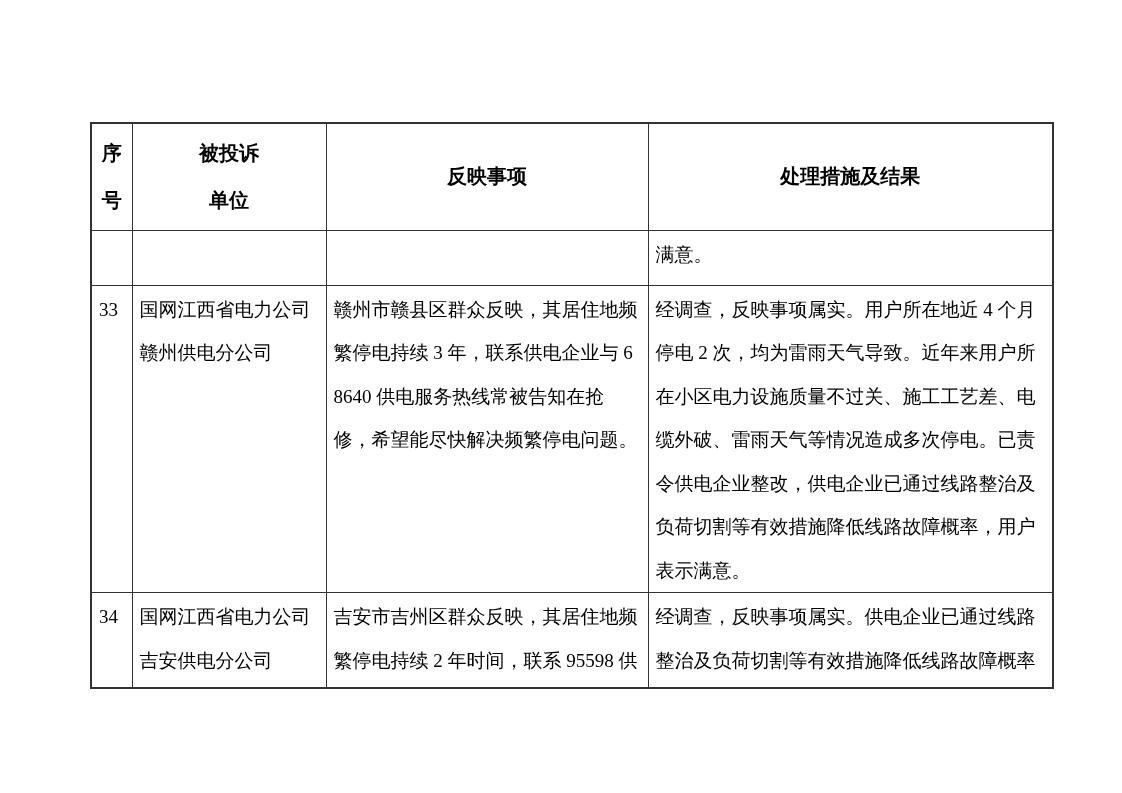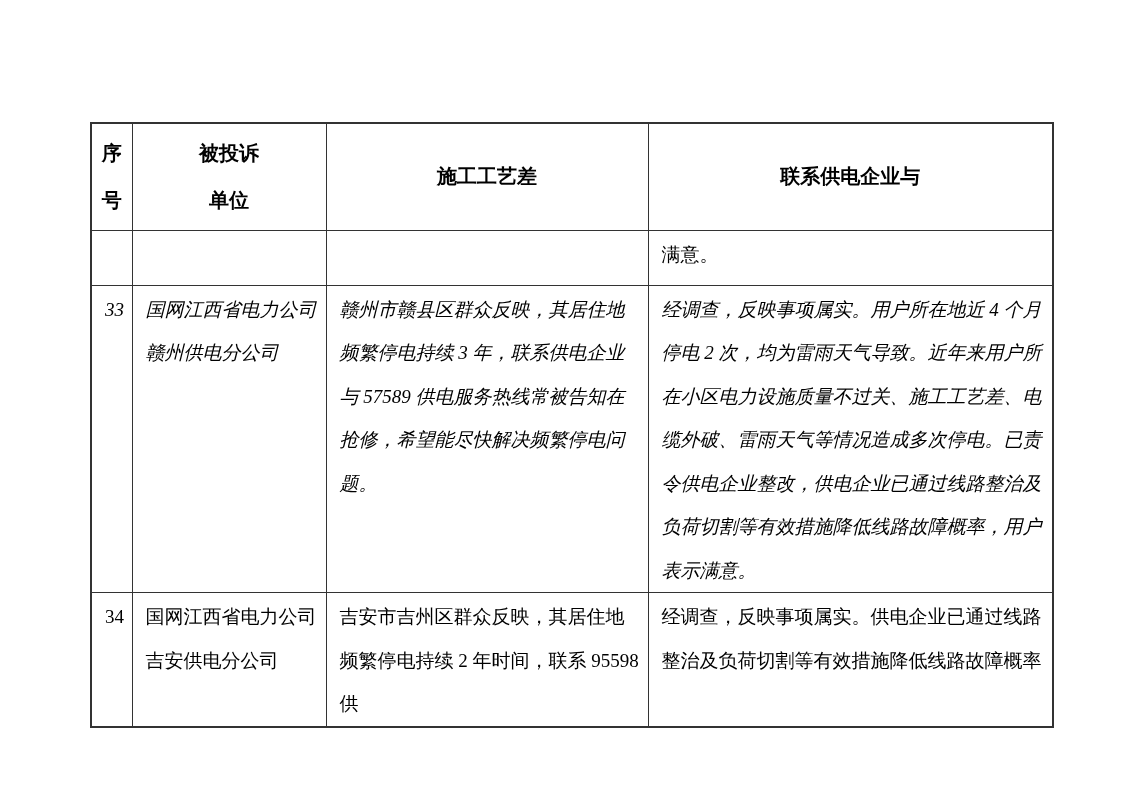--- a/index.html
+++ b/index.html
@@ -37,71 +37,71 @@
     vertical-align: middle;
     line-height: 47px;
     white-space: pre-line;
     padding: 0 4px;
   }
   table.doc-table td {
     font-size: 19px;
     line-height: 43.5px;
     vertical-align: top;
     text-align: left;
-    padding: 2px 7px 0 13px;
+    padding: 2px 7px 0 7px;
     word-break: break-all;
   }
   td.cell-no {
     text-align: center;
     padding-left: 0;
     padding-right: 0;
     word-break: normal;
   }
   td.cell-unit {
     white-space: pre-line;
     word-break: keep-all;
   }
   tr.r-header { height: 107px; }
   tr.r-cont   { height: 55px;  }
-  tr.r-33     { height: 264px; font-style: italic; }
+  tr.r-33     { height: 264px; }
   tr.r-34     { height: 95px;  }
 </style>
 </head>
 <body>
 
 <div class="page">
   <table class="doc-table">
     <colgroup>
       <col style="width:41px">
       <col style="width:194px">
       <col style="width:322px">
       <col style="width:405px">
     </colgroup>
     <thead>
       <tr class="r-header">
         <th>序
 号</th>
         <th>被投诉
 单位</th>
-        <th>施工工艺差</th>
-        <th>联系供电企业与</th>
+        <th>反映事项</th>
+        <th>处理措施及结果</th>
       </tr>
     </thead>
     <tbody>
       <tr class="r-cont">
         <td class="cell-no"></td>
         <td class="cell-unit"></td>
         <td class="cell-issue"></td>
         <td class="cell-result">满意。</td>
       </tr>
       <tr class="r-33">
         <td class="cell-no">33</td>
         <td class="cell-unit">国网江西省电力公司
 赣州供电分公司</td>
-        <td class="cell-issue">赣州市赣县区群众反映，其居住地频繁停电持续 3 年，联系供电企业与 57589 供电服务热线常被告知在抢修，希望能尽快解决频繁停电问题。</td>
+        <td class="cell-issue">赣州市赣县区群众反映，其居住地频繁停电持续 3 年，联系供电企业与 68640 供电服务热线常被告知在抢修，希望能尽快解决频繁停电问题。</td>
         <td class="cell-result">经调查，反映事项属实。用户所在地近 4 个月停电 2 次，均为雷雨天气导致。近年来用户所在小区电力设施质量不过关、施工工艺差、电缆外破、雷雨天气等情况造成多次停电。已责令供电企业整改，供电企业已通过线路整治及负荷切割等有效措施降低线路故障概率，用户表示满意。</td>
       </tr>
       <tr class="r-34">
         <td class="cell-no">34</td>
         <td class="cell-unit">国网江西省电力公司
 吉安供电分公司</td>
         <td class="cell-issue">吉安市吉州区群众反映，其居住地频繁停电持续 2 年时间，联系 95598 供</td>
         <td class="cell-result">经调查，反映事项属实。供电企业已通过线路整治及负荷切割等有效措施降低线路故障概率</td>
       </tr>
     </tbody>

